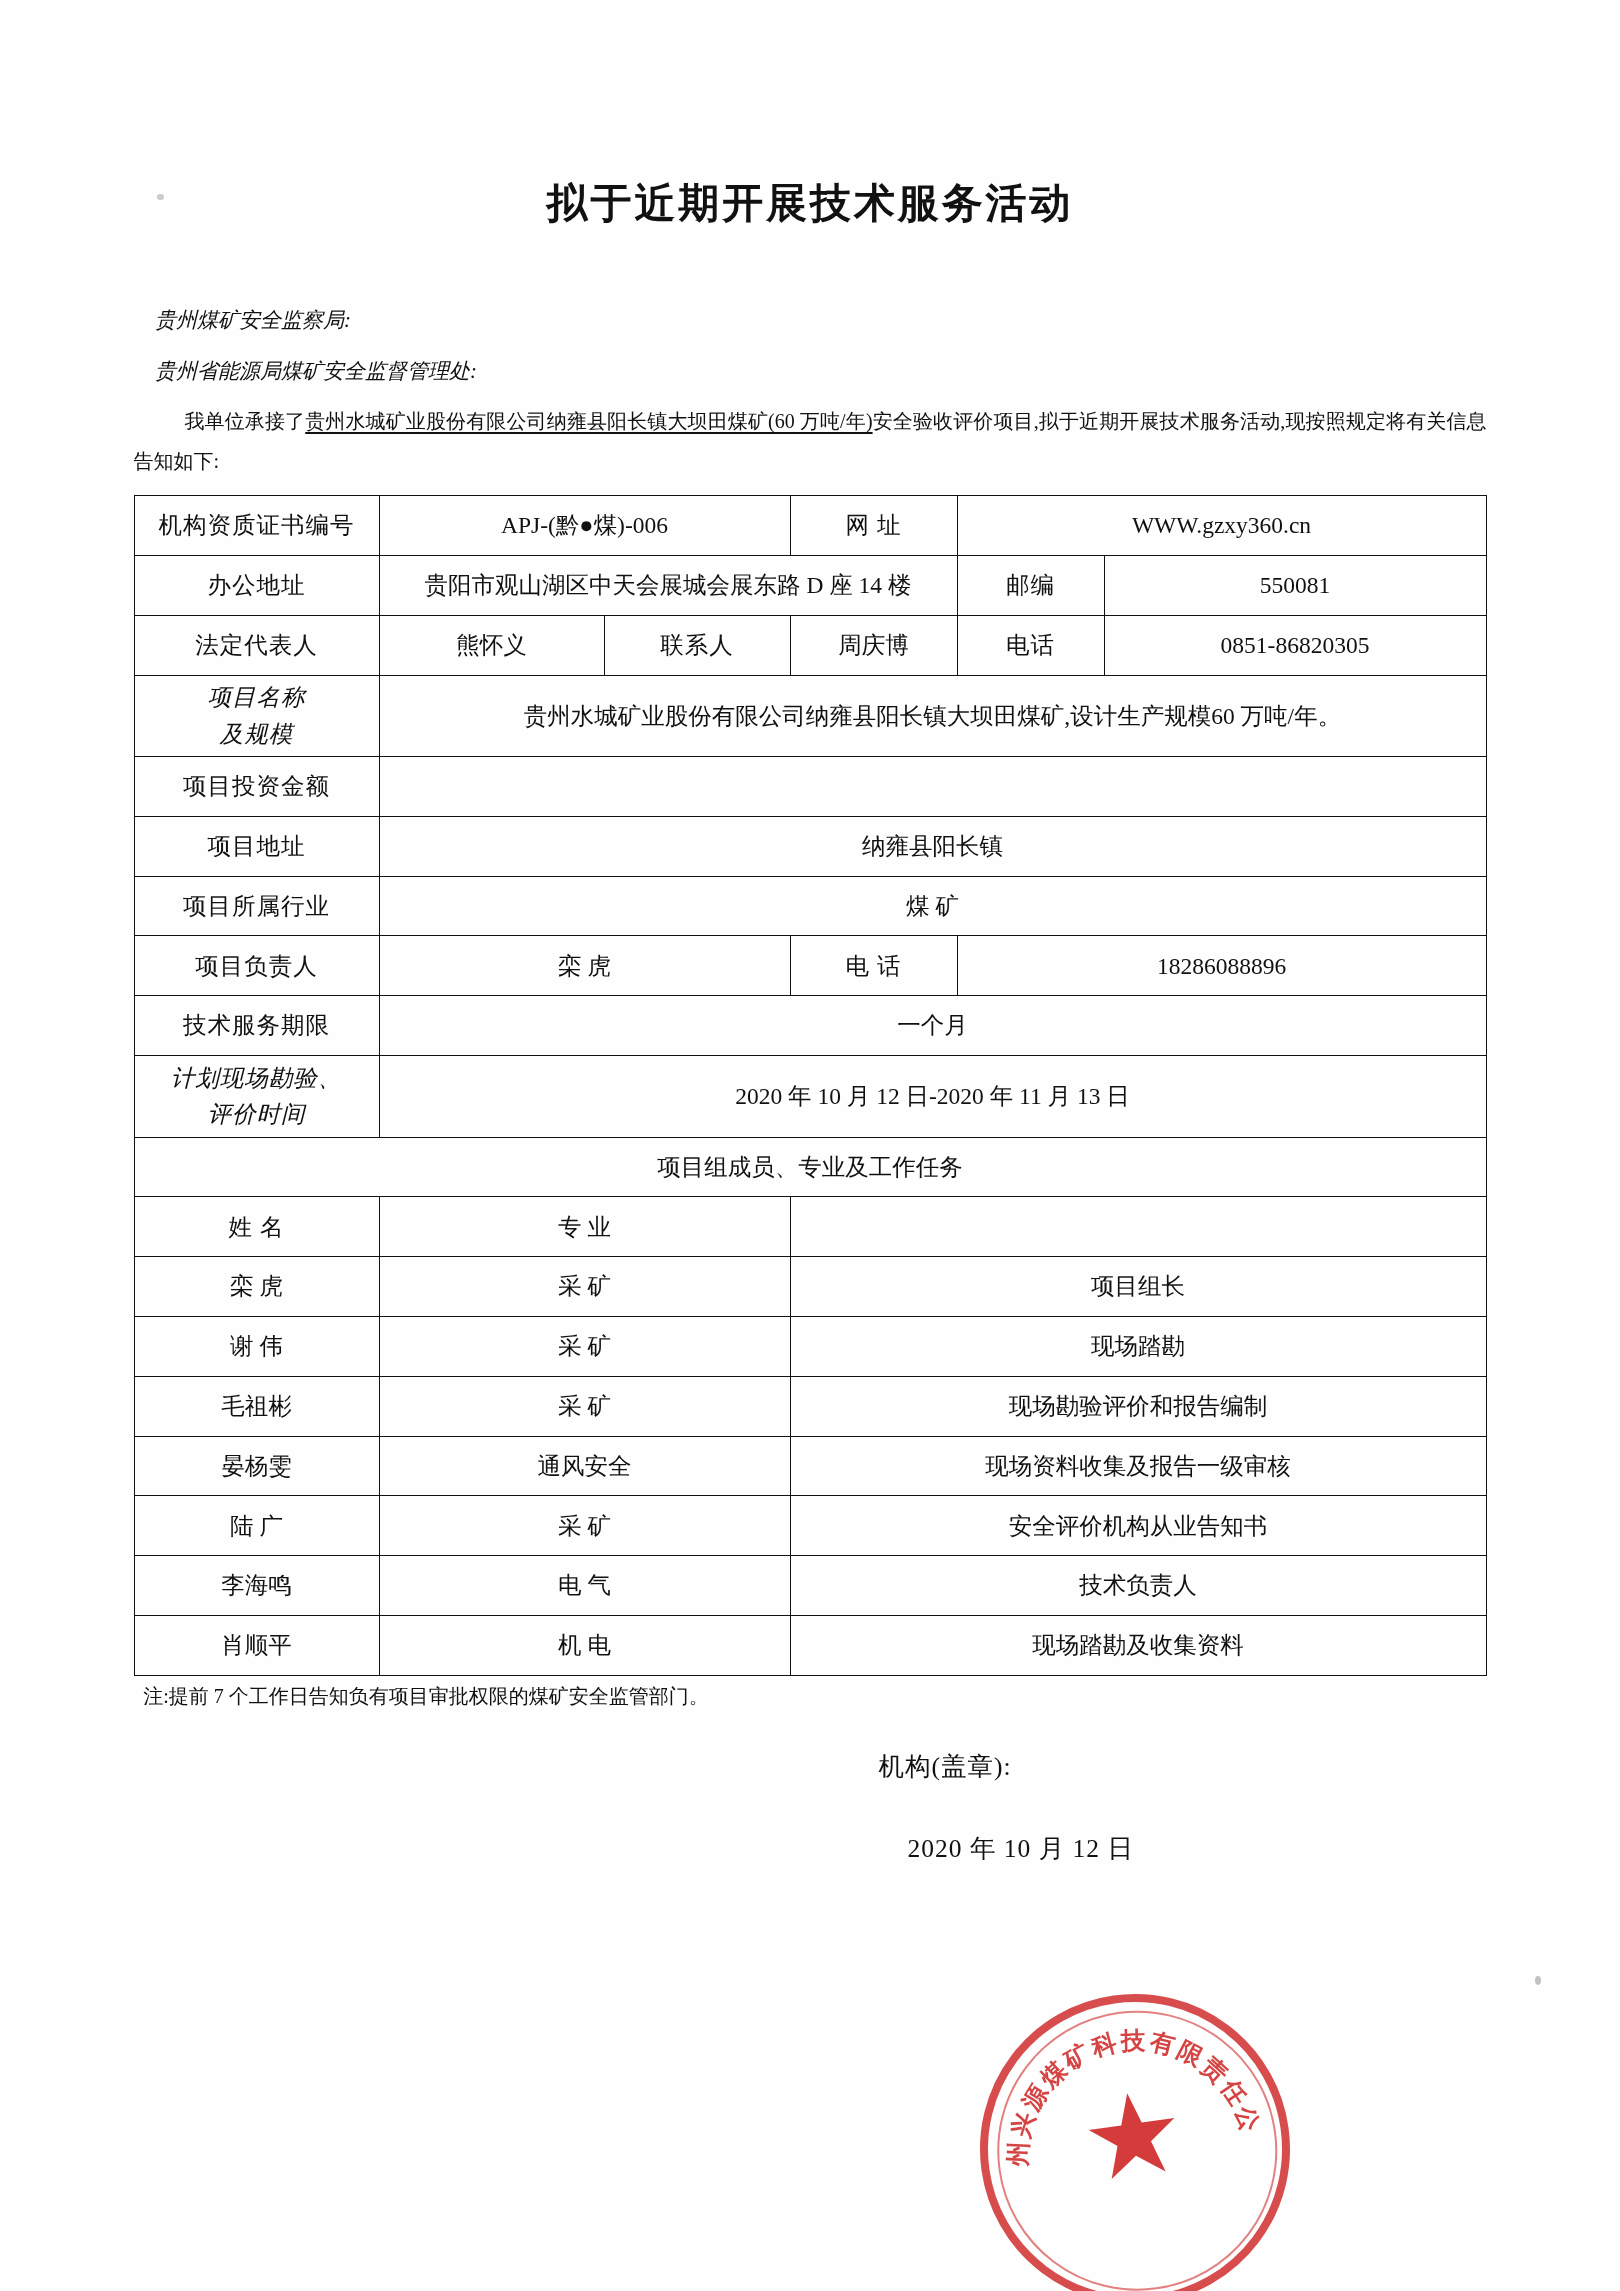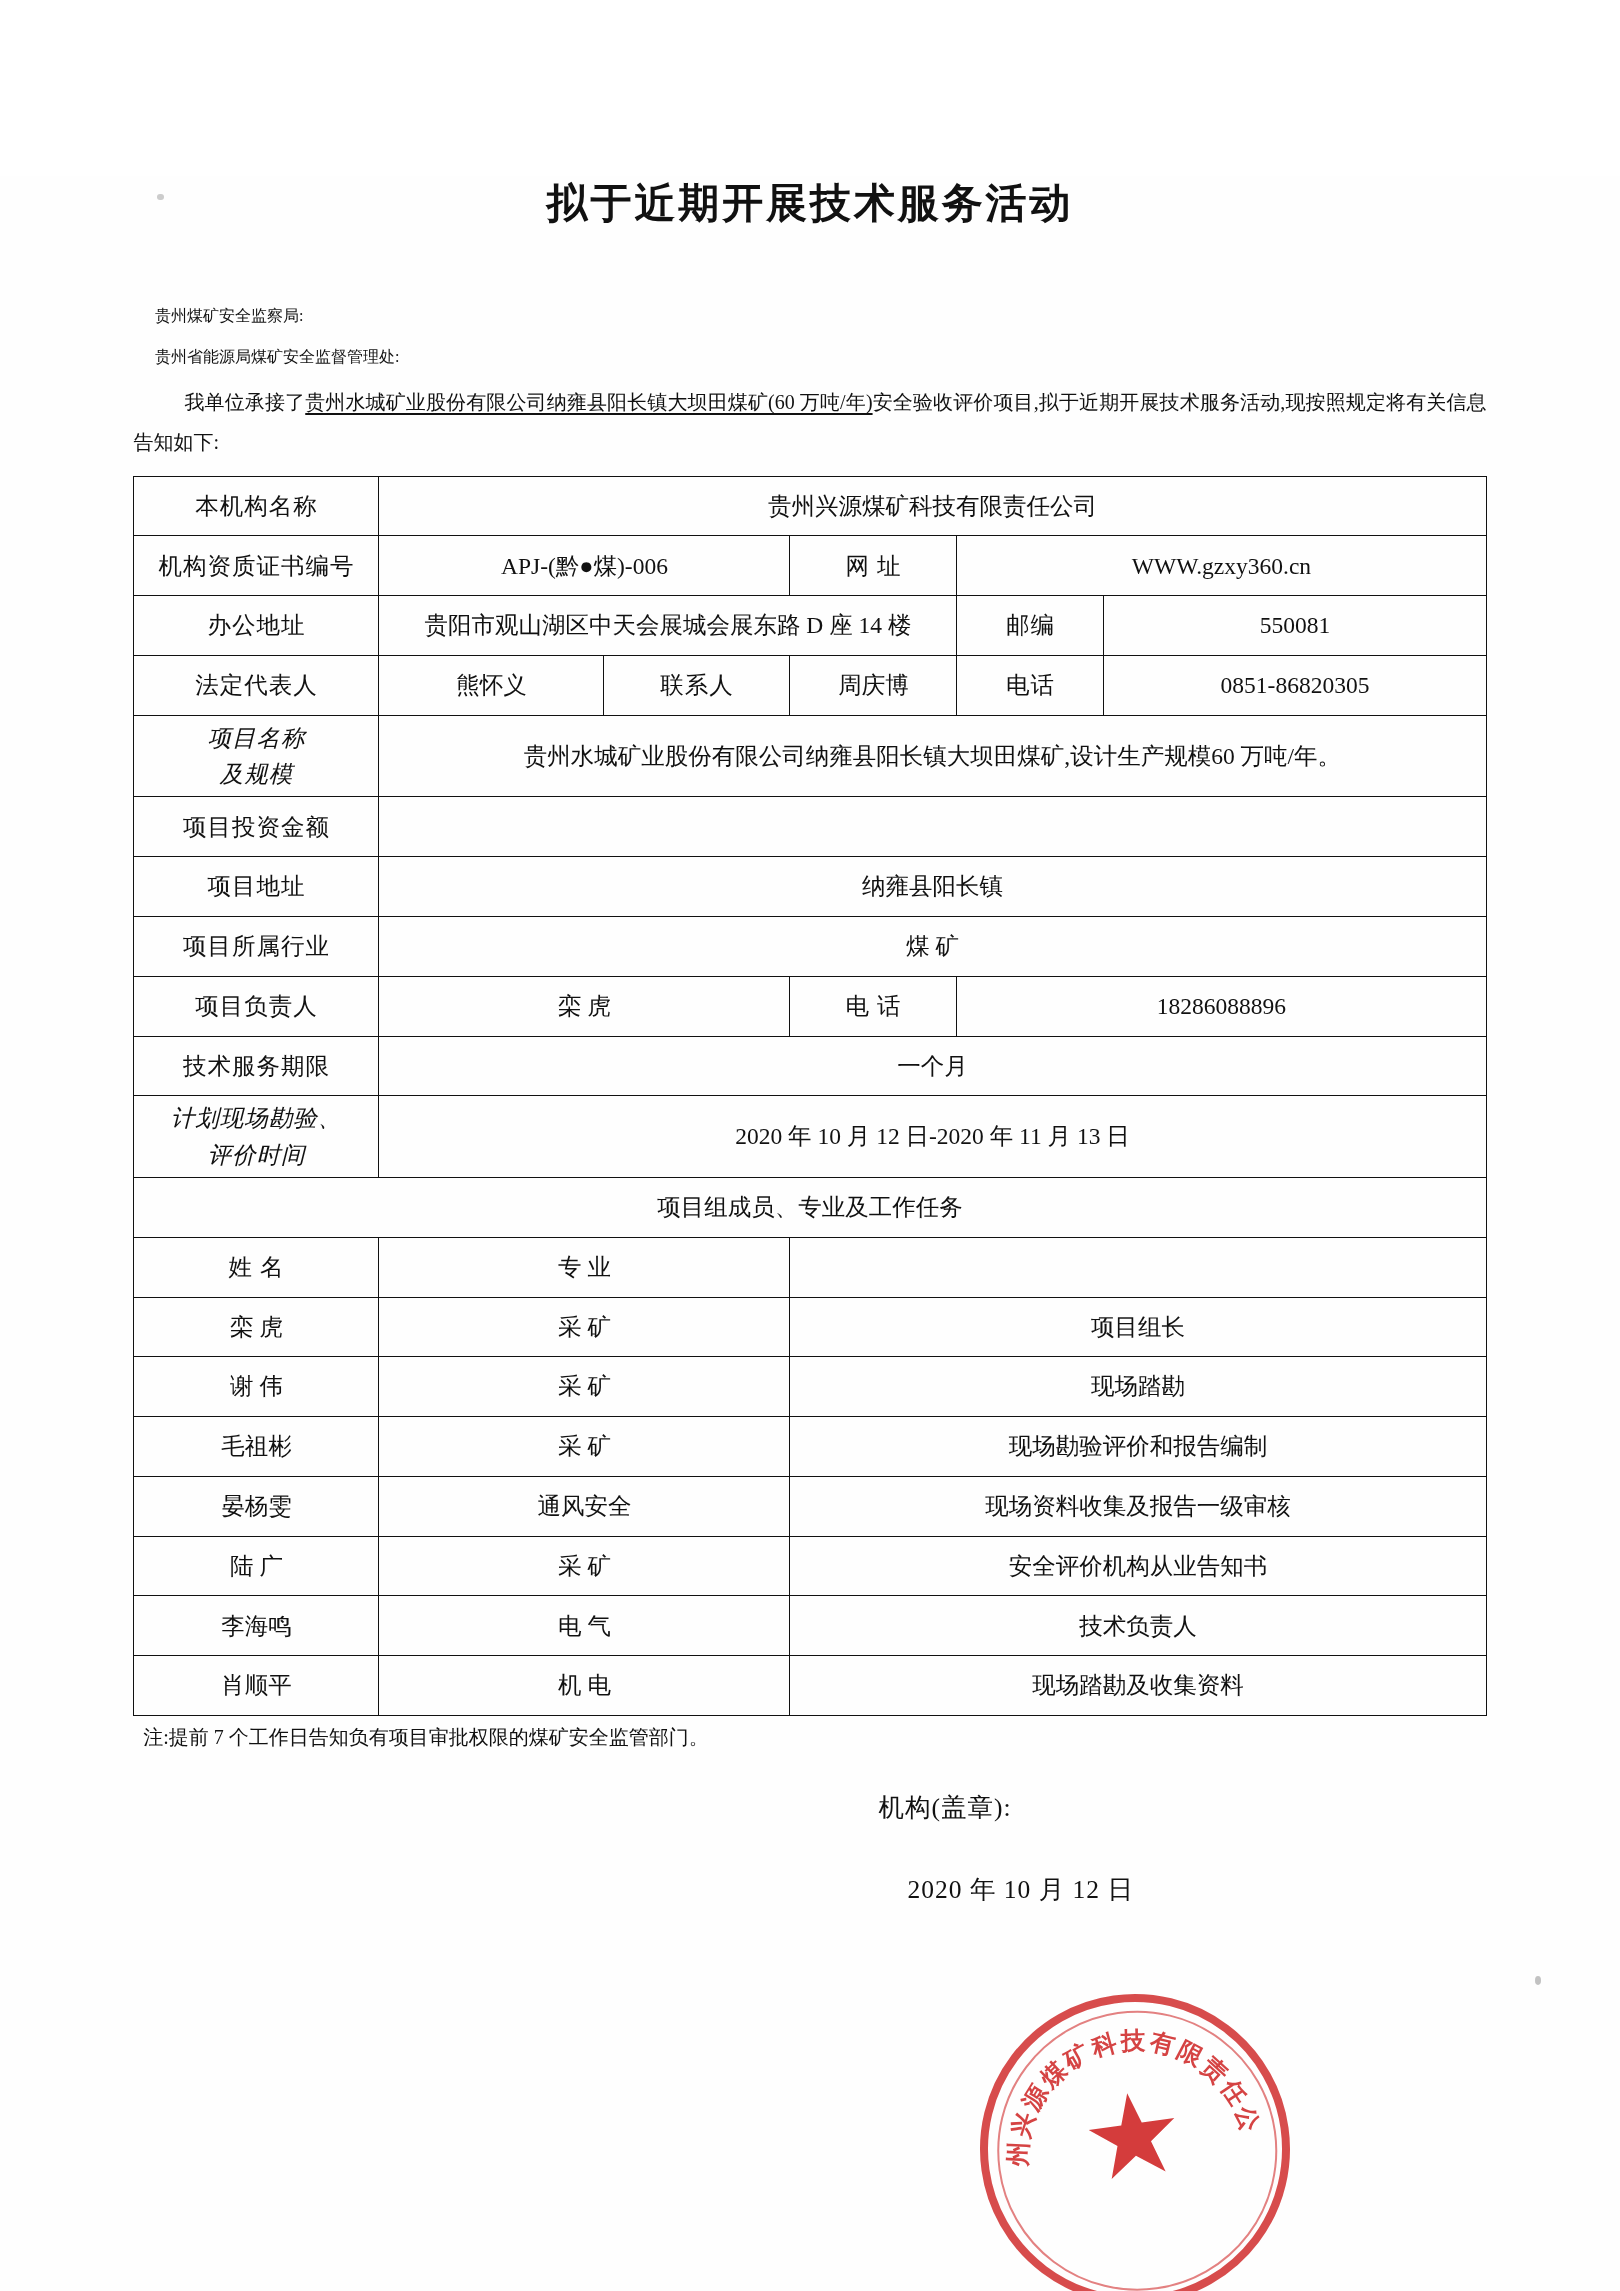--- a/index.html
+++ b/index.html
@@ -39,23 +39,24 @@
   }
 
   .body-block {
     margin: 0 auto;
     width: 1353px;
     padding-top: 69px;
     font-size: 25px;
     line-height: 1.95;
   }
   .addressee {
-    font-size: 16px;
+    font-size: 21px;
     margin-left: 21.6px;
     margin-bottom: 9.8px;
+    font-style: italic;
   }
   .para {
     text-indent: 51px;
     font-size: 20px;
     line-height: 2.0;
     text-align: justify;
     margin-top: 5.9px;
   }
   .u { text-decoration: underline; text-underline-offset: 3.9px; }
 
@@ -163,24 +164,20 @@
   <table class="form">
     <colgroup>
       <col style="width:245px">
       <col style="width:225px">
       <col style="width:186px">
       <col style="width:167px">
       <col style="width:147px">
       <col style="width:382px">
     </colgroup>
     <tbody>
-      <tr>
-        <td class="label">本机构名称</td>
-        <td colspan="5">贵州兴源煤矿科技有限责任公司</td>
-      </tr>
       <tr>
         <td class="label">机构资质证书编号</td>
         <td colspan="2">APJ-(黔●煤)-006</td>
         <td class="label">网    址</td>
         <td colspan="2">WWW.gzxy360.cn</td>
       </tr>
       <tr>
         <td class="label">办公地址</td>
         <td colspan="3">贵阳市观山湖区中天会展城会展东路 D 座 14 楼</td>
         <td class="label">邮编</td>

